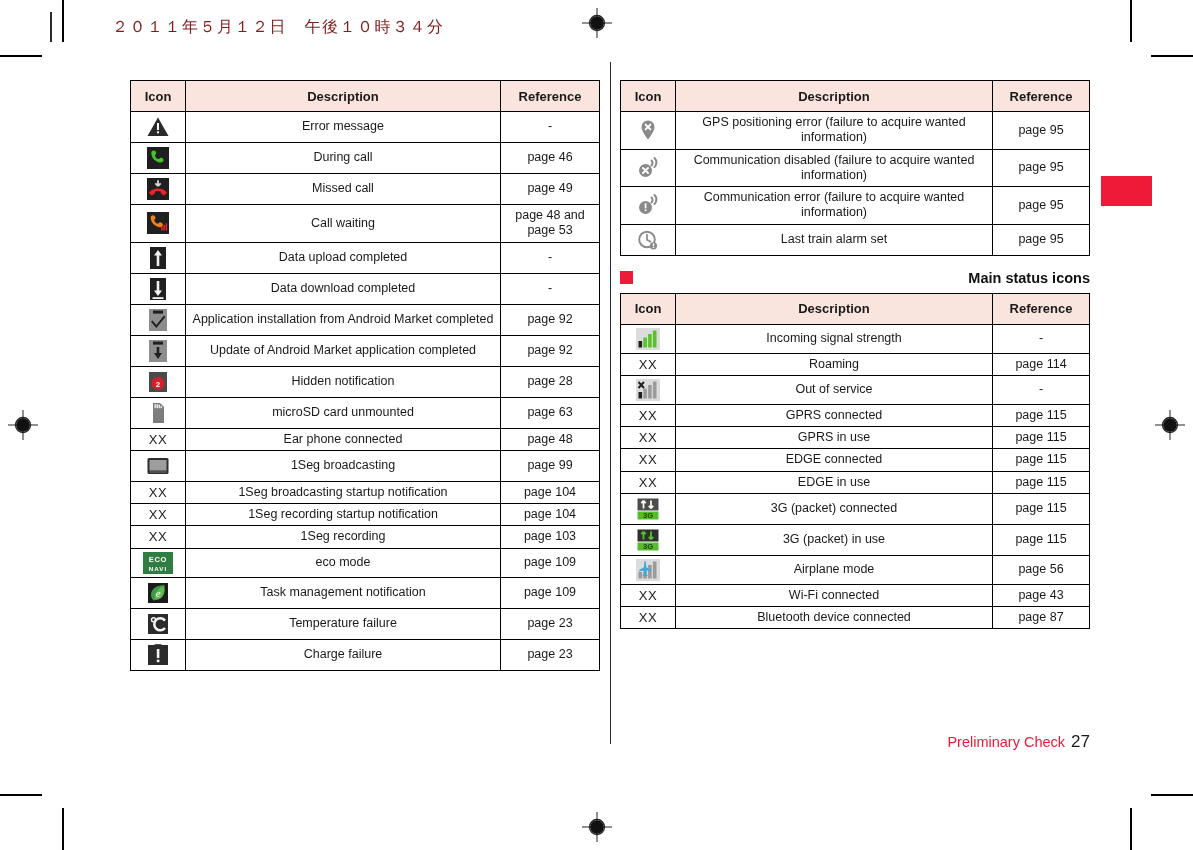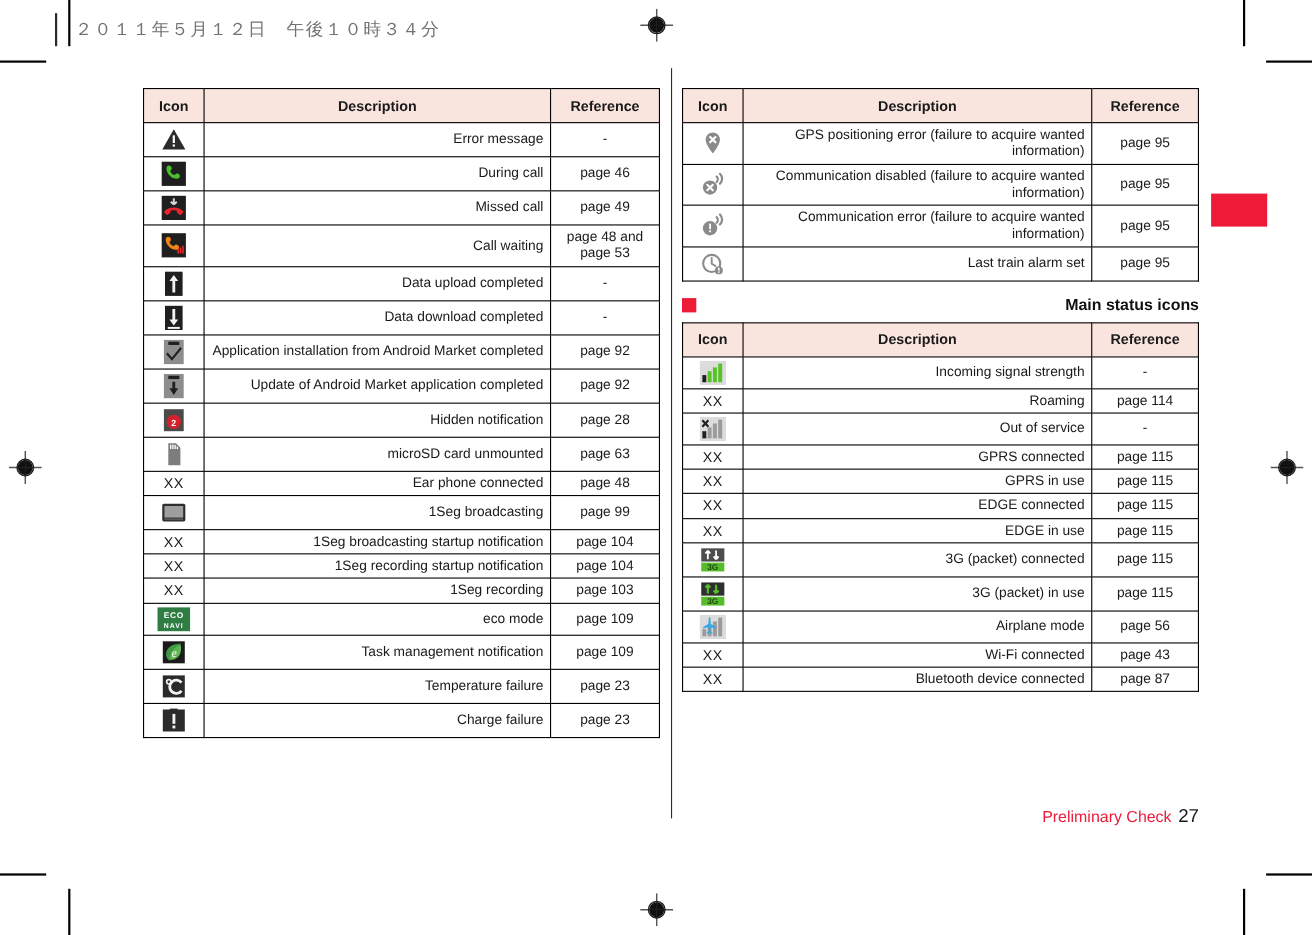--- a/index.html
+++ b/index.html
@@ -19,23 +19,24 @@
 
   
   .page-header{
     position:absolute;left:50px;top:12px;
     display:flex;align-items:center;
   }
   .header-rule{
     width:2px;height:30px;background:#2b2b2b;margin-right:16px;
   }
   .header-date{
-    font-size:16px;letter-spacing:1.5px;color:#737373;
+    font-size:16px;letter-spacing:1.5px;color:#7f1d1d;
     font-family:"DejaVu Sans", sans-serif;
     white-space:nowrap;
+    margin-left:44px;
   }
 
   
   .col-left{position:absolute;left:130px;top:80px;width:470px;}
   .col-right{position:absolute;left:620px;top:80px;width:470px;}
 
   .col-divider{
     position:absolute;left:610px;top:62px;width:1px;height:682px;
     background:#2b2b2b;
   }
@@ -55,21 +56,21 @@
   table.icon-table th{
     background:#fae5de;
     font-weight:bold;
     font-size:13px;
     text-align:center;
     height:22px;
     padding:4px 4px;
   }
   th.c-icon,td.c-icon{width:46px;text-align:center;}
   th.c-ref,td.c-ref{text-align:center;}
-  td.c-desc{text-align:right;line-height:1.22;}
+  td.c-desc{text-align:center;line-height:1.22;}
   td.c-ref{line-height:1.22;}
 
   .tbl-left th.c-ref, .tbl-left td.c-ref{width:90px;}
   .tbl-right th.c-ref, .tbl-right td.c-ref{width:88px;}
 
   td.c-icon{padding:2px;}
   .xx{font-size:13px;letter-spacing:0.5px;}
 
   
   .section-head{

